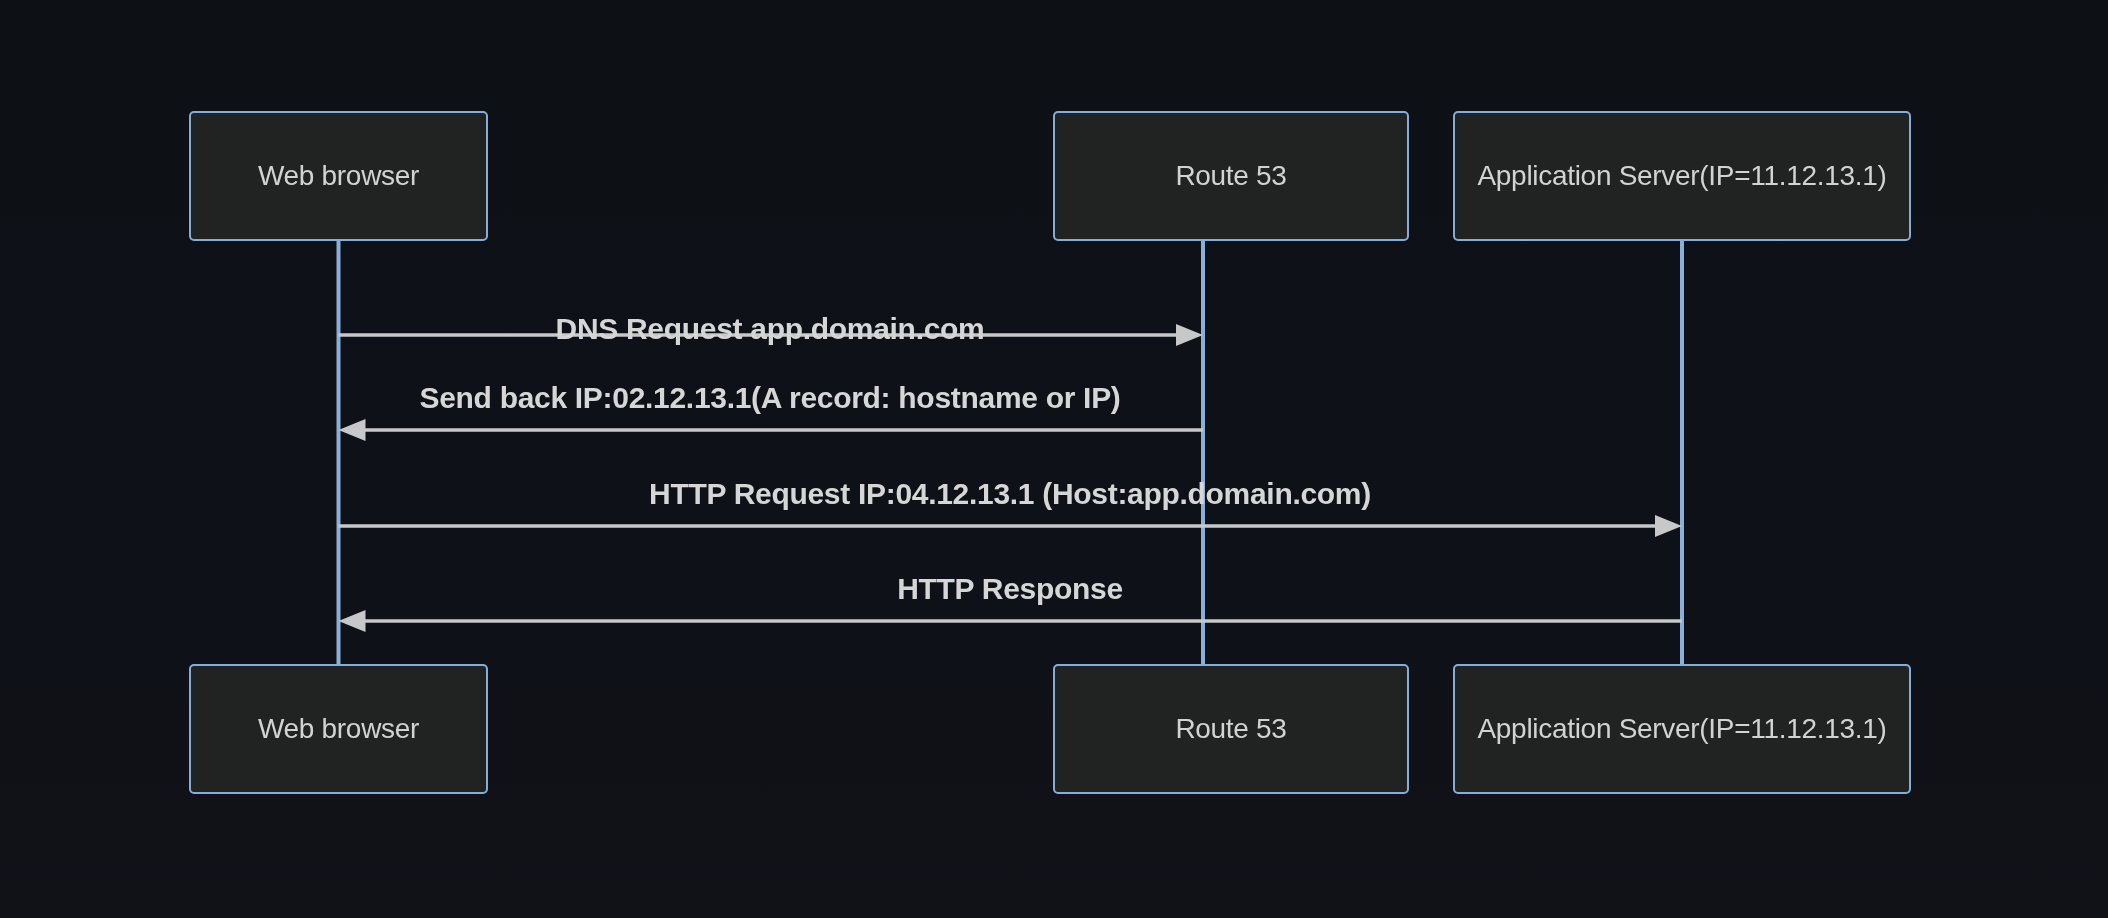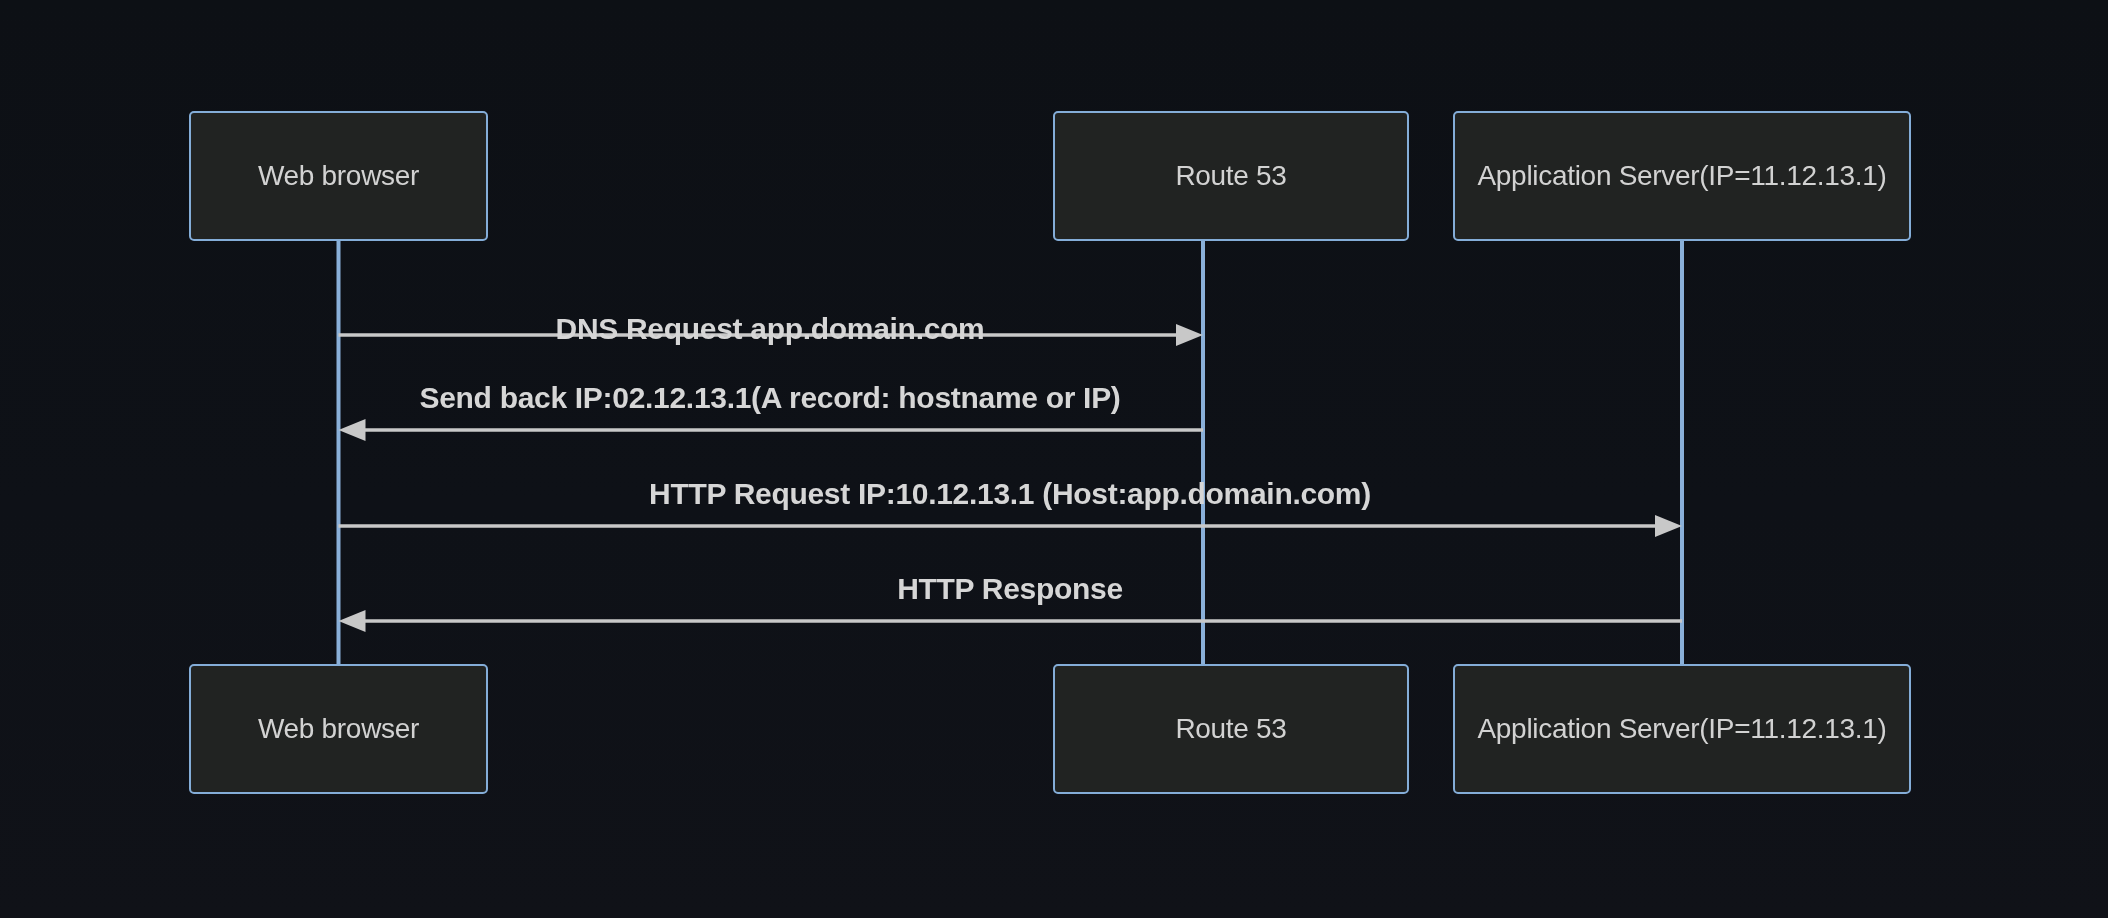--- a/index.html
+++ b/index.html
@@ -117,16 +117,16 @@
   </div>
   <div class="actor row-bottom a-r53">
     <span>Route 53</span>
   </div>
   <div class="actor row-bottom a-app">
     <span>Application Server(IP=11.12.13.1)</span>
   </div>
 
   <div class="msg m1">DNS Request app.domain.com</div>
   <div class="msg m2">Send back IP:02.12.13.1(A record: hostname or IP)</div>
-  <div class="msg m3">HTTP Request IP:10.12.13.1 (Host:app.domain.com)</div>
+  <div class="msg m3">HTTP Request IP:04.12.13.1 (Host:app.domain.com)</div>
   <div class="msg m4">HTTP Response</div>
 
 </div>
 
 </body></html>

